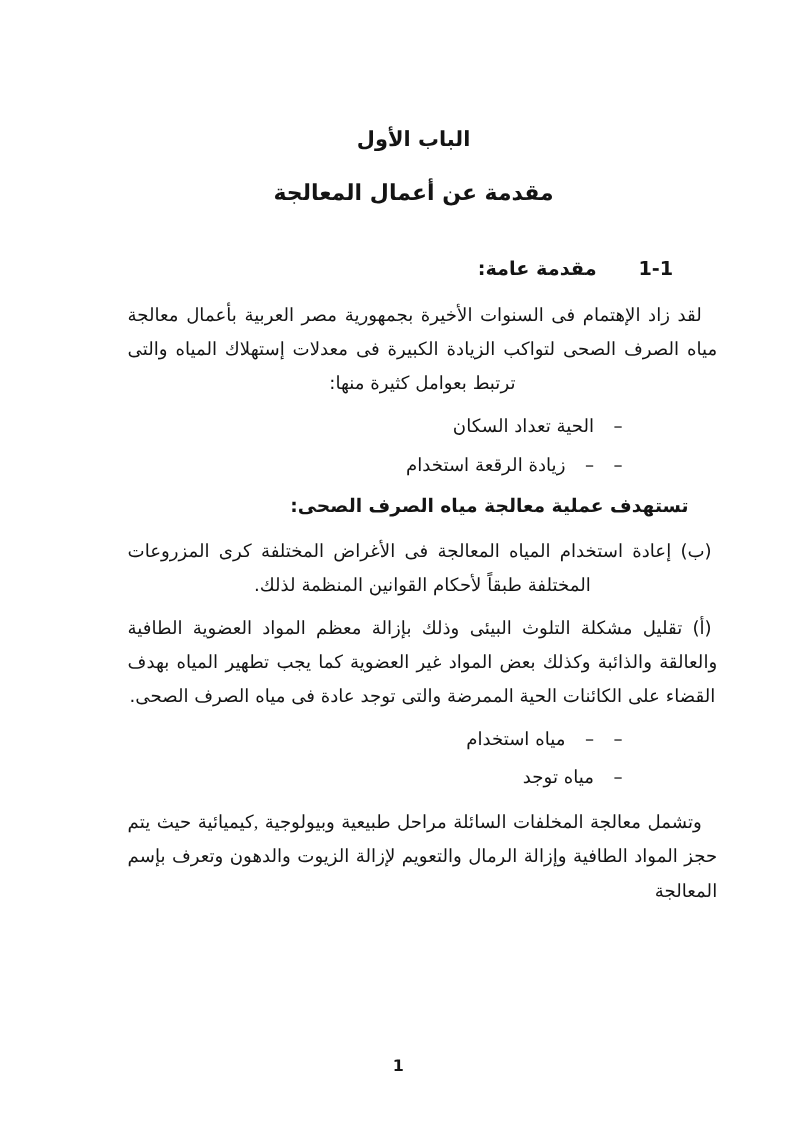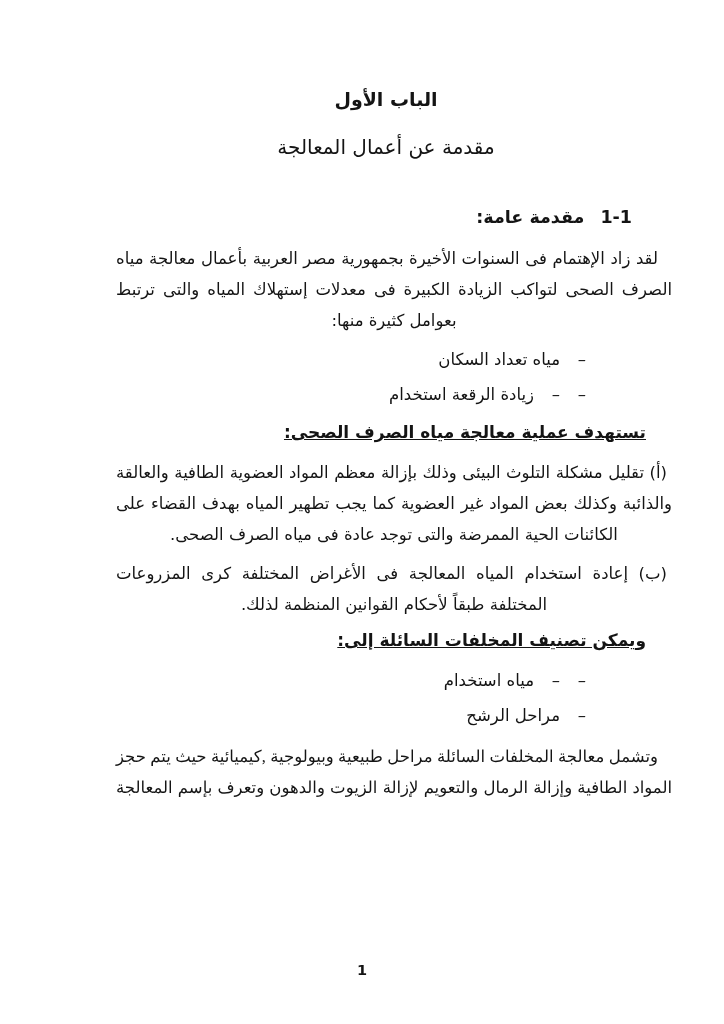--- a/index.html
+++ b/index.html
@@ -8,69 +8,68 @@
     width: 724px;
     height: 1024px;
     background: #ffffff;
     overflow: hidden;
     font-family: "DejaVu Sans", sans-serif;
     color: #141414;
   }
   .content {
     position: absolute;
     top: 0;
-    right: 52px;
+    right: 72px;
     left: 100px;
     direction: rtl;
-    padding-top: 86px;
+    padding-top: 114px;
   }
   .chapter-title {
     text-align: center;
     font-weight: bold;
     font-size: 19px;
     line-height: 26px;
     margin: 0 0 21px 0;
   }
   .chapter-subtitle {
     text-align: center;
-    font-weight: normal;
+    font-weight: bold;
     font-size: 20px;
     line-height: 28px;
     margin: 0 0 44px 0;
   }
   .section-heading {
     text-align: right;
     font-weight: bold;
     font-size: 17.5px;
     line-height: 25px;
     margin: 0 40px 13px 0;
   }
   .section-heading .sec-num {
     direction: ltr;
     unicode-bidi: embed;
     display: inline-block;
-    margin-left: 16px;
+    margin-left: 38px;
   }
   .para {
     font-size: 16.5px;
     line-height: 31px;
     text-align: justify;
     text-align-last: center;
     text-indent: 14px;
     margin: 0 0 8px 16px;
   }
   .para.flush { text-indent: 5px; }
   .para.continues { text-align-last: justify; margin-bottom: 0; font-family: Liberation Serif, serif; }
   .sub-heading {
     font-weight: bold;
     font-size: 17px;
     line-height: 25px;
     text-align: right;
     margin: 0 26px 12px 0;
-    text-decoration: underline;
   }
   .dash-list { margin: 0 0 10px 0; }
   .dash-item {
     position: relative;
     margin: 0 86px 4px 0;
     font-size: 16.5px;
     line-height: 31px;
     text-align: justify;
     text-align-last: right;
   }
@@ -102,48 +101,47 @@
     <div class="chapter-subtitle">مقدمة عن أعمال المعالجة</div>
 
     <div class="section-heading">
       <span class="sec-num">1-1</span><span>مقدمة عامة:</span>
     </div>
 
     <p class="para">لقد زاد الإهتمام فى السنوات الأخيرة بجمهورية مصر العربية بأعمال معالجة مياه الصرف الصحى لتواكب الزيادة الكبيرة فى معدلات إستهلاك المياه والتى ترتبط بعوامل كثيرة منها:</p>
 
     <div class="dash-list">
       <div class="dash-item">
-        <span class="dash">–</span><span>مياه تعداد السكان</span>
+        <span class="dash">–</span><span>الحية تعداد السكان</span>
       </div>
       <div class="dash-item">
         <span class="dash">–</span>
       </div>
       <div class="dash-item">
         <span class="dash">–</span><span>زيادة الرقعة استخدام</span>
       </div>
     </div>
 
     <div class="sub-heading">تستهدف عملية معالجة مياه الصرف الصحى:</div>
 
+    <p class="para flush">(ب)  إعادة استخدام المياه المعالجة فى الأغراض المختلفة كرى المزروعات المختلفة طبقاً لأحكام القوانين المنظمة لذلك.</p>
+
     <p class="para flush">(أ) تقليل مشكلة التلوث البيئى وذلك بإزالة معظم المواد العضوية الطافية والعالقة والذائبة وكذلك بعض المواد غير العضوية كما يجب تطهير المياه بهدف القضاء على الكائنات الحية الممرضة والتى توجد عادة فى مياه الصرف الصحى.</p>
 
-    <p class="para flush">(ب)  إعادة استخدام المياه المعالجة فى الأغراض المختلفة كرى المزروعات المختلفة طبقاً لأحكام القوانين المنظمة لذلك.</p>
 
-
-    <div class="sub-heading">ويمكن تصنيف المخلفات السائلة إلى:</div>
 
     <div class="dash-list spaced">
       <div class="dash-item">
         <span class="dash">–</span>
       </div>
       <div class="dash-item">
         <span class="dash">–</span><span>مياه استخدام</span>
       </div>
       <div class="dash-item">
-        <span class="dash">–</span><span>مراحل الرشح</span>
+        <span class="dash">–</span><span>مياه توجد</span>
       </div>
     </div>
 
     <p class="para continues">وتشمل معالجة المخلفات السائلة مراحل طبيعية وبيولوجية ,كيميائية حيث يتم حجز المواد الطافية وإزالة الرمال والتعويم لإزالة الزيوت والدهون وتعرف بإسم المعالجة</p>
 
   </div>
 
   <div class="page-number">1</div>
 </div>
 

